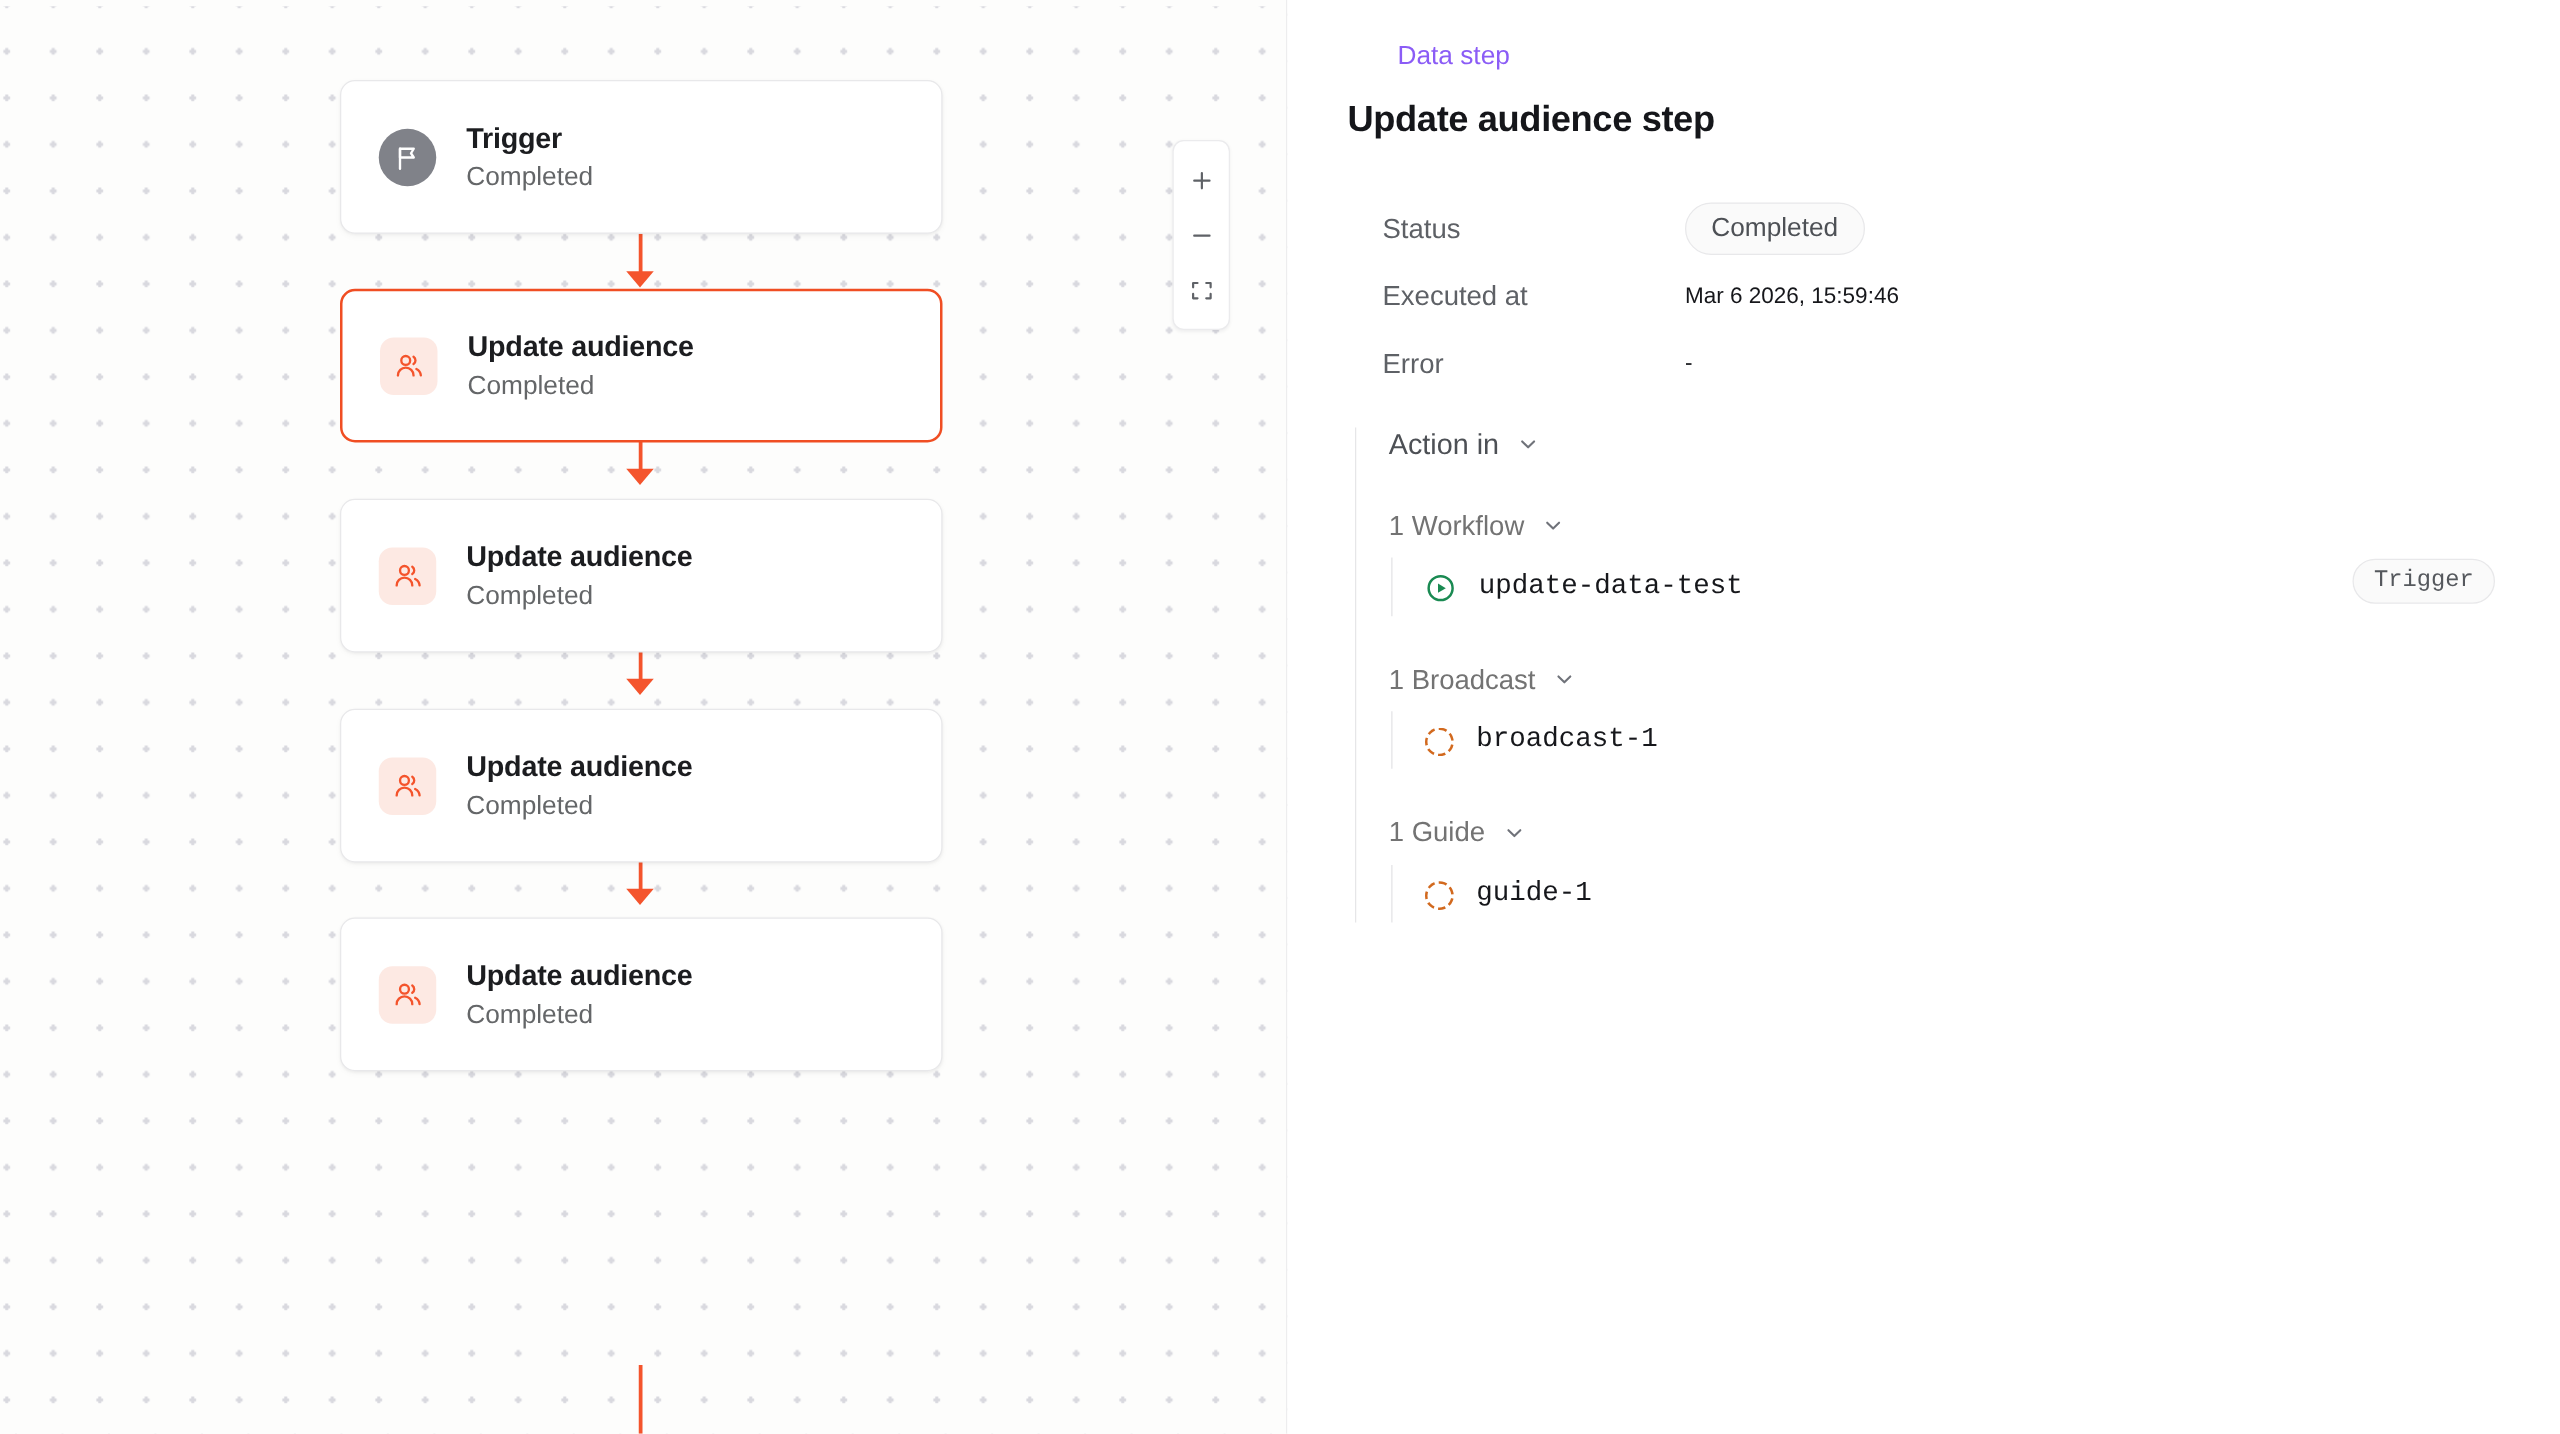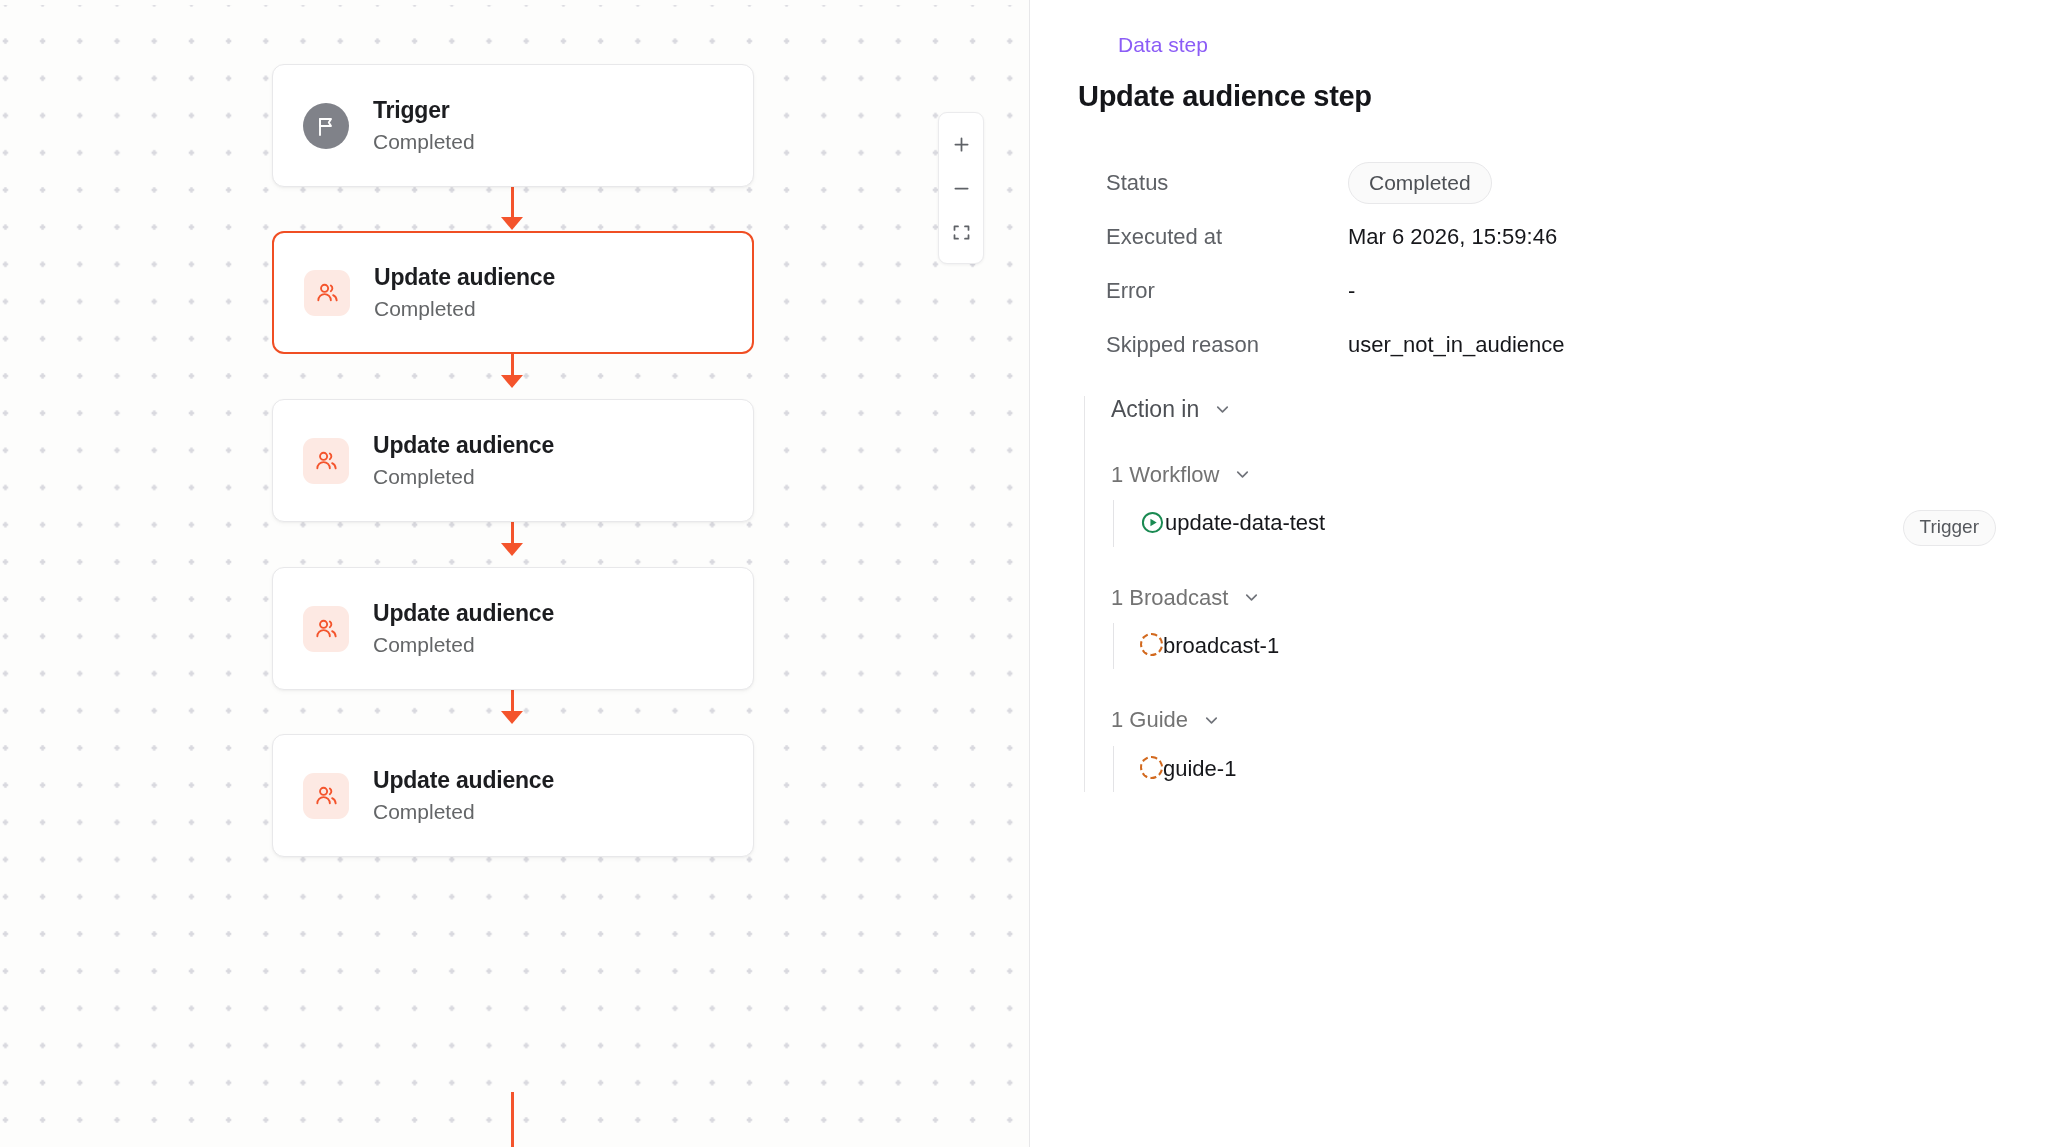--- a/index.html
+++ b/index.html
@@ -201,21 +201,21 @@
     margin-bottom: 12px;
     margin-left: 28px;
   }
   .detail-label {
     flex: 0 0 242px;
     font-size: 22px;
     color: #5e6166;
     line-height: 1.2;
   }
   .detail-value {
-    font-size: 22px;
+    font-size: 18px;
     color: #16171b;
     font-weight: 500;
     line-height: 1.2;
   }
   .detail-value.link {
     color: #2f62e8;
     cursor: pointer;
   }
   .detail-value.dash {
     color: #16171b;
@@ -260,27 +260,29 @@
   .chev {
     color: #70737a;
     display: flex;
     align-items: center;
   }
   .section-block {
     margin-top: 38px;
   }
   .entity-row {
     display: flex;
-    align-items: flex-start;
+    align-items: flex-end;
     border-left: 1px solid #e3e3e6;
     margin-top: 12px;
     margin-left: 2px;
     padding: 10px 0 10px 26px;
+    gap: 18px;
     position: relative;
     cursor: pointer;
+    font-family: Liberation Mono, monospace;
   }
   .entity-name {
     font-size: 22px;
     color: #16171b;
     line-height: 1.2;
   }
   .entity-badge {
     position: absolute;
     right: 8px;
     border: 1px solid #e8e8ea;
@@ -453,24 +455,20 @@
         <div class="detail-label">Executed at</div>
         <div class="detail-value">Mar 6 2026, 15:59:46</div>
       </div>
 
       <div class="detail-row">
         <div class="detail-label">Error</div>
         <div class="detail-value dash">-</div>
       </div>
 
 
-      <div class="detail-row">
-        <div class="detail-label">Skipped reason</div>
-        <div class="detail-value">user_not_in_audience</div>
-      </div>
 
 
     </div>
 
     <div class="active-group">
 
       <div class="group-header top">
         <div class="group-title">Action in</div>
         <span class="chev">
           <svg width="19" height="19" viewBox="0 0 24 24" fill="none" stroke="#70737a" stroke-width="2.1" stroke-linecap="round" stroke-linejoin="round">

